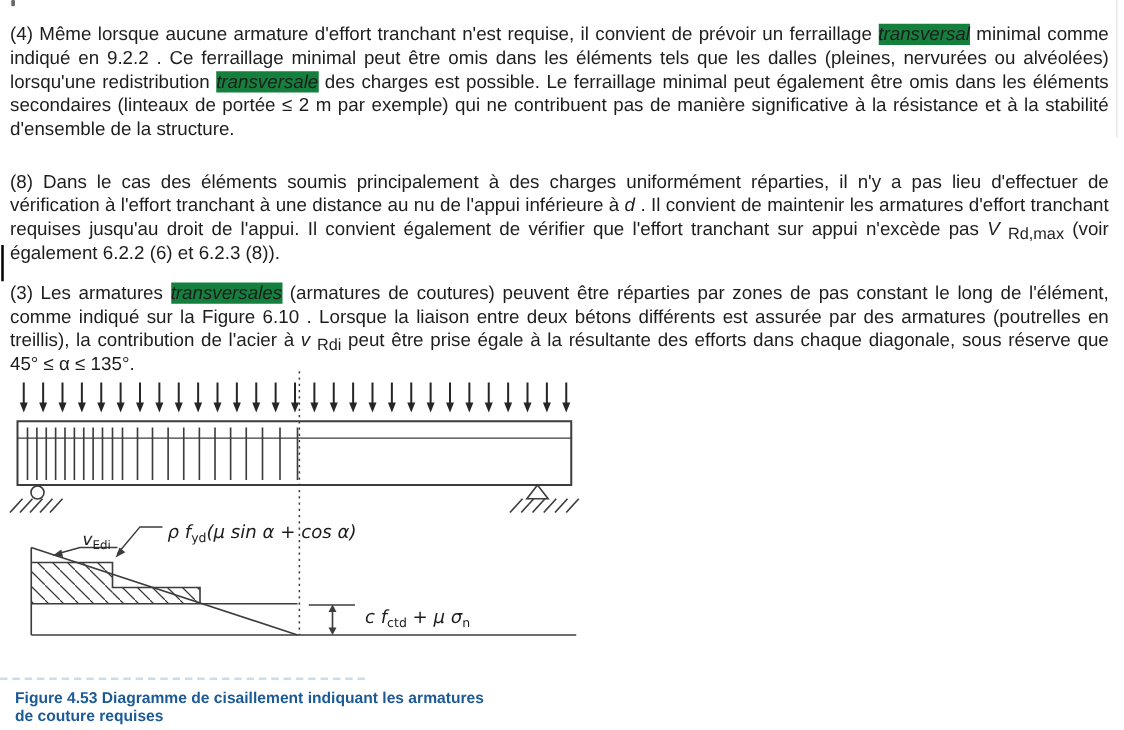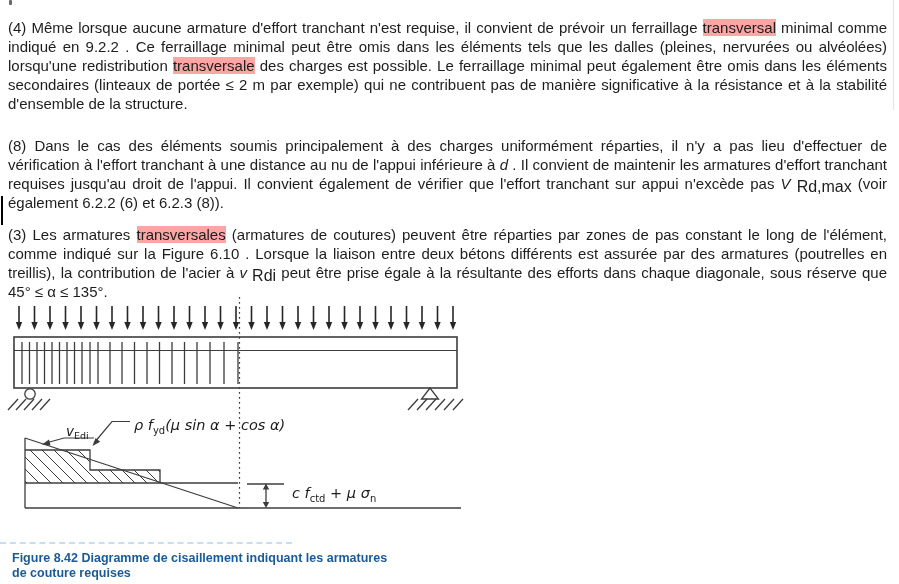--- a/index.html
+++ b/index.html
@@ -12,24 +12,24 @@
     overflow: hidden;
   }
   .para {
     position: absolute;
     left: 8px;
     width: 879px;
     font-size: 15px;
     line-height: 19px;
     text-align: justify;
   }
-  .para span.hl { background: #fca5a5; }
+  .para span.hl { background: #15803d; font-style: italic; }
   .para span.i  { font-style: italic; }
   .para span.sub {
-    font-size: 16px;
+    font-size: 13px;
     position: relative;
     top: 3px;
     letter-spacing: 0;
   }
   #p1 { top: 3px; }
   #p2 { top: 121px; }
   #p3 { top: 210px; }
   #text-cursor {
     position: absolute;
     left: 1px; top: 196px;
@@ -225,13 +225,13 @@
     <text x="66" y="436" font-size="13.5" font-style="italic"><tspan>v</tspan><tspan font-size="9.5" dy="3" font-style="normal">Edi</tspan></text>
     <text x="134" y="430" font-size="14.5" font-style="italic"><tspan>ρ f</tspan><tspan font-size="10" dy="3.5" font-style="normal">yd</tspan><tspan dy="-3.5">(μ sin α + cos α)</tspan></text>
     <text x="292" y="498" font-size="14.5" font-style="italic"><tspan>c f</tspan><tspan font-size="10" dy="3.5" font-style="normal">ctd</tspan><tspan dy="-3.5"> + μ σ</tspan><tspan font-size="10" dy="3.5" font-style="normal">n</tspan></text>
   </g>
 
   <line x1="239.5" y1="297" x2="239.5" y2="508" stroke="#3c3c3c" stroke-width="1.2" stroke-dasharray="1.8,3.2"></line>
 </svg>
 
 <div id="divider-dashed"></div>
 
-<div id="caption">Figure 8.42 Diagramme de cisaillement indiquant les armatures de couture requises</div>
+<div id="caption">Figure 4.53 Diagramme de cisaillement indiquant les armatures de couture requises</div>
 
 </body></html>

